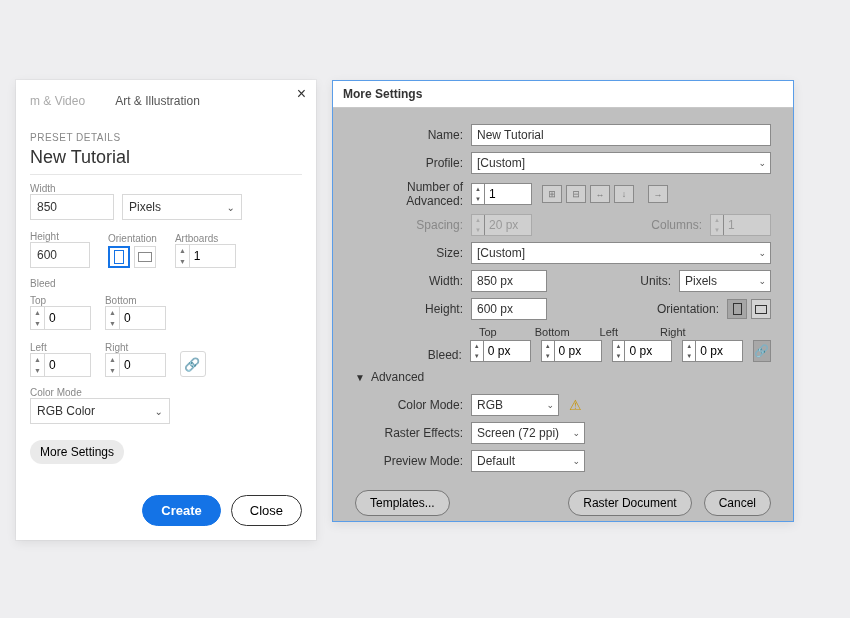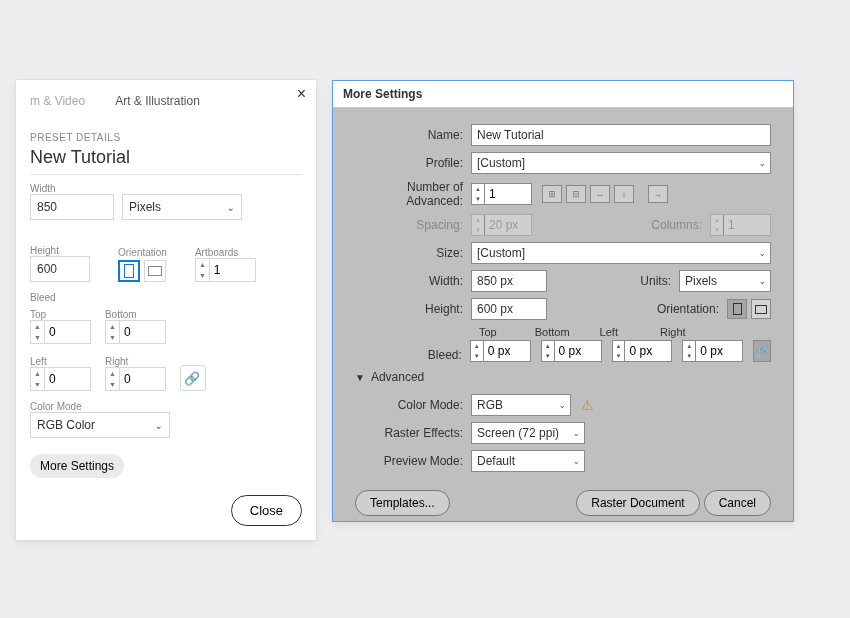--- a/index.html
+++ b/index.html
@@ -279,21 +279,21 @@
   }
   .adv-header .tri { font-size: 10px; }
   .warn-icon {
     color: #c89400;
     font-size: 14px;
     margin-left: 10px;
   }
   .dlg-footer {
     display: flex;
     padding: 0 22px;
-    gap: 4px;
+    gap: 12px;
   }
   .dlg-btn {
     border: 1px solid #777;
     border-radius: 14px;
     background: #cfcfcf;
     padding: 5px 14px;
     font-size: 12px;
     cursor: pointer;
   }
   .orient-small {
@@ -324,21 +324,21 @@
 
     <div class="field-label">Width</div>
     <div class="row">
       <div class="input" style="width:84px">850</div>
       <div class="select">
         <span>Pixels</span>
         <span class="chev">⌄</span>
       </div>
     </div>
 
-    <div class="row" style="margin-top:19px; gap:28px;">
+    <div class="row" style="margin-top:5px; gap:18px;">
       <div>
         <div class="field-label">Height</div>
         <div class="input" style="width:60px">600</div>
       </div>
       <div>
         <div class="field-label">Orientation</div>
         <div class="orient-group">
           <div class="orient-btn active">
               <div class="orient-icon"></div>
             </div>
@@ -411,20 +411,21 @@
     <div class="field-label" style="margin-top:10px">Color Mode</div>
     <div class="select" style="width:140px">
       <span>RGB Color</span>
       <span class="chev">⌄</span>
     </div>
 
     <button class="more-settings-btn">More Settings</button>
   </div>
 
   <div class="left-footer">
+    <button class="pill-btn primary">Create</button>
     <button class="pill-btn">Close</button>
   </div>
 </div>
 
 <div class="right-panel">
   <div class="dlg-title">More Settings</div>
 
   <div class="dlg-body">
     <div class="dlg-row">
       <div class="dlg-label">Name:</div>
@@ -548,21 +549,21 @@
       <div class="link-square">🔗</div>
     </div>
 
     <div class="adv-header">
       <span class="tri">▼</span>
       <span>Advanced</span>
     </div>
 
     <div class="dlg-row">
       <div class="dlg-label">Color Mode:</div>
-      <div class="dlg-select" style="width:100px"><span>RGB</span><span class="chev">⌄</span></div>
+      <div class="dlg-select" style="width:88px"><span>RGB</span><span class="chev">⌄</span></div>
       <span class="warn-icon">⚠</span>
     </div>
     <div class="dlg-row">
       <div class="dlg-label">Raster Effects:</div>
       <div class="dlg-select" style="width:114px"><span>Screen (72 ppi)</span><span class="chev">⌄</span></div>
     </div>
     <div class="dlg-row">
       <div class="dlg-label">Preview Mode:</div>
       <div class="dlg-select" style="width:114px"><span>Default</span><span class="chev">⌄</span></div>
     </div>

